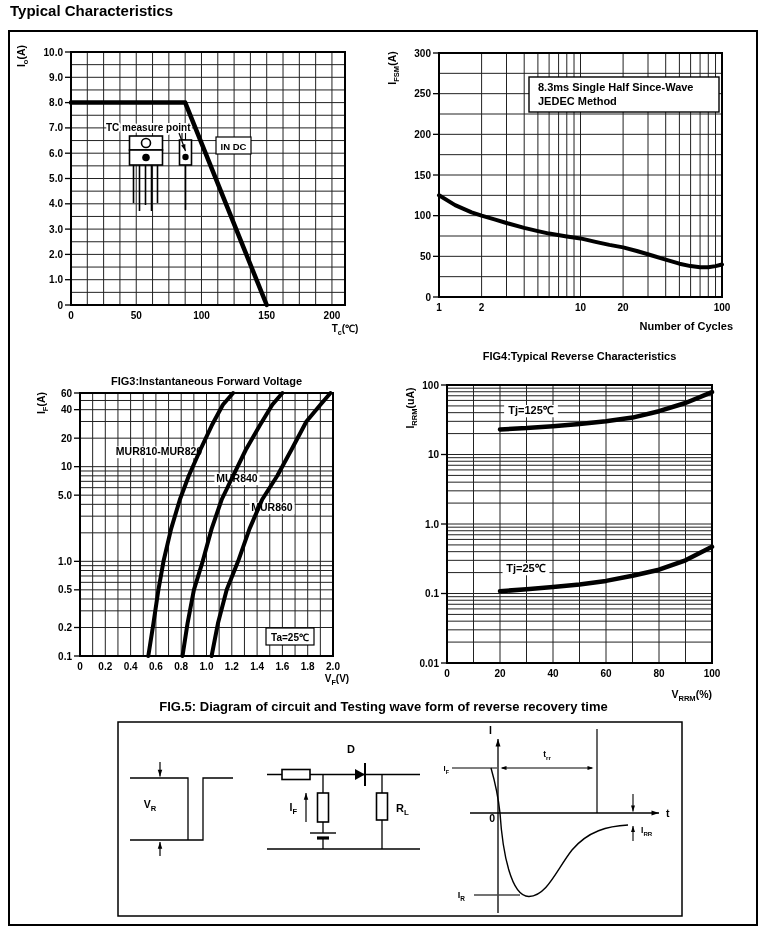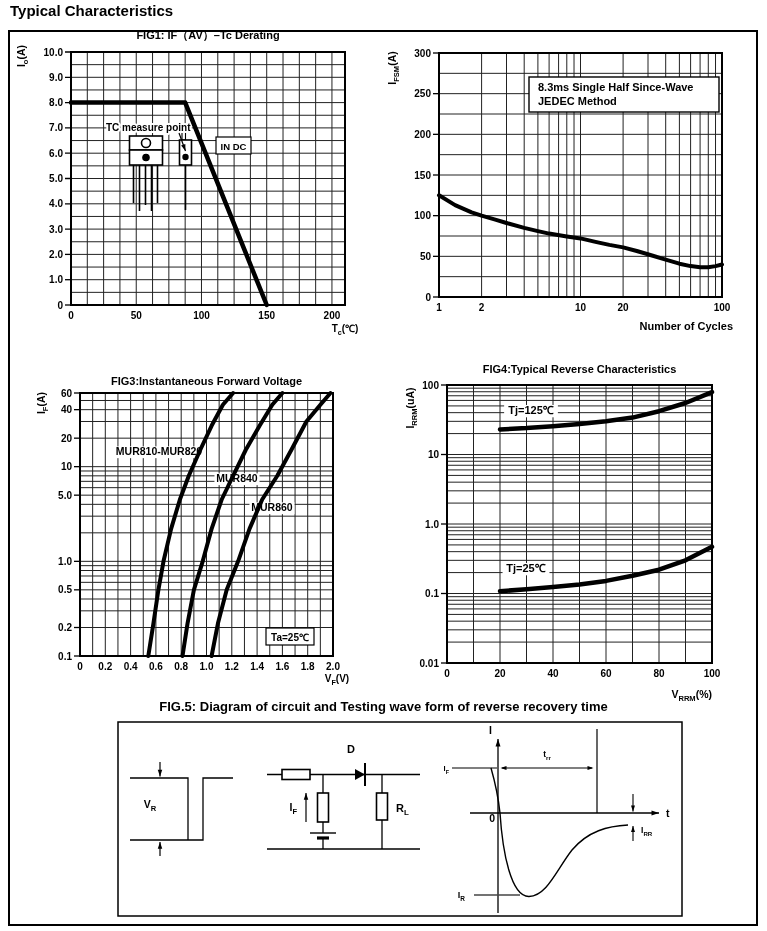--- a/index.html
+++ b/index.html
@@ -1,16 +1,16 @@
 <!DOCTYPE html>
 <html><head>
 <meta charset="utf-8">
 <style>
   html,body{margin:0;padding:0;background:#fff;}
-  .pg{position:relative;width:767px;height:931px;background:#fff;font-family:"Liberation Sans",sans-serif;overflow:hidden;border-radius:18px;}
+  .pg{position:relative;width:767px;height:931px;background:#fff;font-family:"Liberation Sans",sans-serif;overflow:hidden;}
   .pg svg{position:absolute;left:0;top:0;}
   .page-title{position:absolute;left:10px;top:2px;font-size:15px;font-weight:bold;color:#000;}
   .t{position:absolute;font-size:11px;font-weight:bold;color:#000;text-align:center;line-height:12px;}
   .cap{font-size:13px;}
 </style>
 </head>
 <body>
 
 <div class="pg">
   <div class="page-title">Typical Characteristics</div>
@@ -376,17 +376,16 @@
         <polygon points="633,811.5 631,805.5 635,805.5" fill="#000"></polygon>
         <line x1="633" y1="841" x2="633" y2="826" stroke="#000" stroke-width="1.1"></line>
         <polygon points="633,826 635,832 631,832" fill="#000"></polygon>
         <text x="641" y="833" font-size="8.5" font-weight="bold" fill="#000" text-anchor="start" font-family="&quot;Liberation Sans&quot;,sans-serif"><tspan>I</tspan><tspan dy="2.5" font-size="6.12">RR</tspan></text>
         <path d="M491,768 C495,782 498,795 500,813 C502.5,852 511,897 529,896.5 C547,896 557,869 572,850 C588,831 608,826 628,825" fill="none" stroke="#000" stroke-width="1.4"></path>
         <text x="495" y="822" font-size="10.5" font-weight="bold" fill="#000" text-anchor="end" font-family="&quot;Liberation Sans&quot;,sans-serif"><tspan>0</tspan></text>
         <text x="465" y="898" font-size="9" font-weight="bold" fill="#000" text-anchor="end" font-family="&quot;Liberation Sans&quot;,sans-serif"><tspan>I</tspan><tspan dy="2.5" font-size="6.4799999999999995">R</tspan></text>
         <line x1="474" y1="895" x2="520" y2="895" stroke="#444" stroke-width="1.5"></line>
       </g>
     </svg>
-  <div class="t" style="left:71px;top:29px;width:274px">FIG1: IF（AV）–Tc Derating</div>
   <div class="t" style="left:80px;top:375px;width:253px">FIG3:Instantaneous Forward Voltage</div>
-  <div class="t" style="left:447px;top:363px;width:265px">FIG4:Typical Reverse Characteristics</div>
+  <div class="t" style="left:447px;top:350px;width:265px">FIG4:Typical Reverse Characteristics</div>
   <div class="t cap" style="left:0;top:701px;width:767px">FIG.5: Diagram of circuit and Testing wave form of reverse recovery time</div>
 </div>
 
 </body></html>

